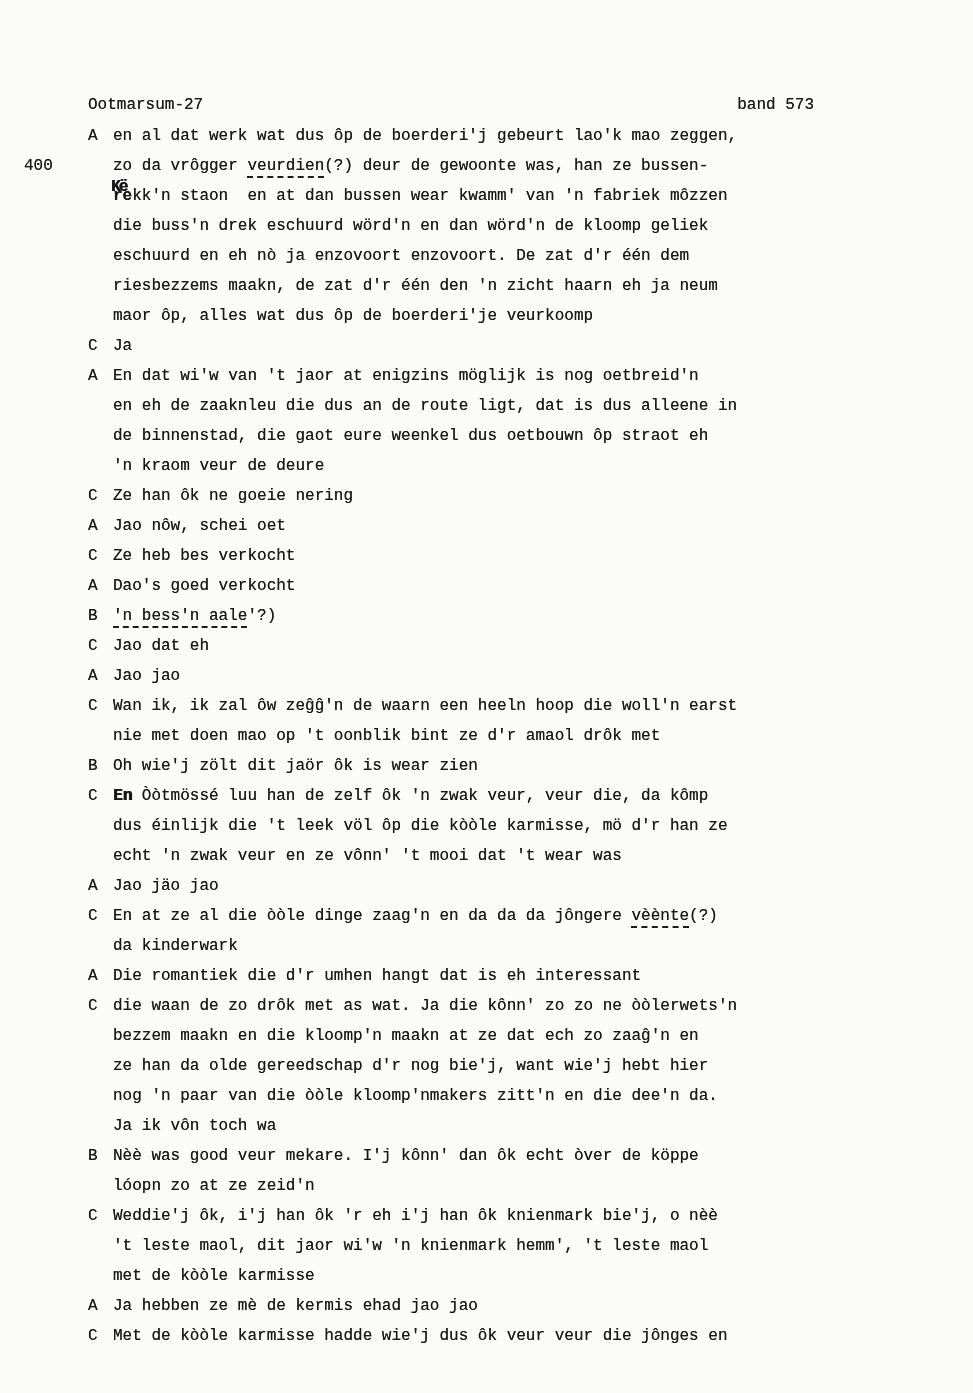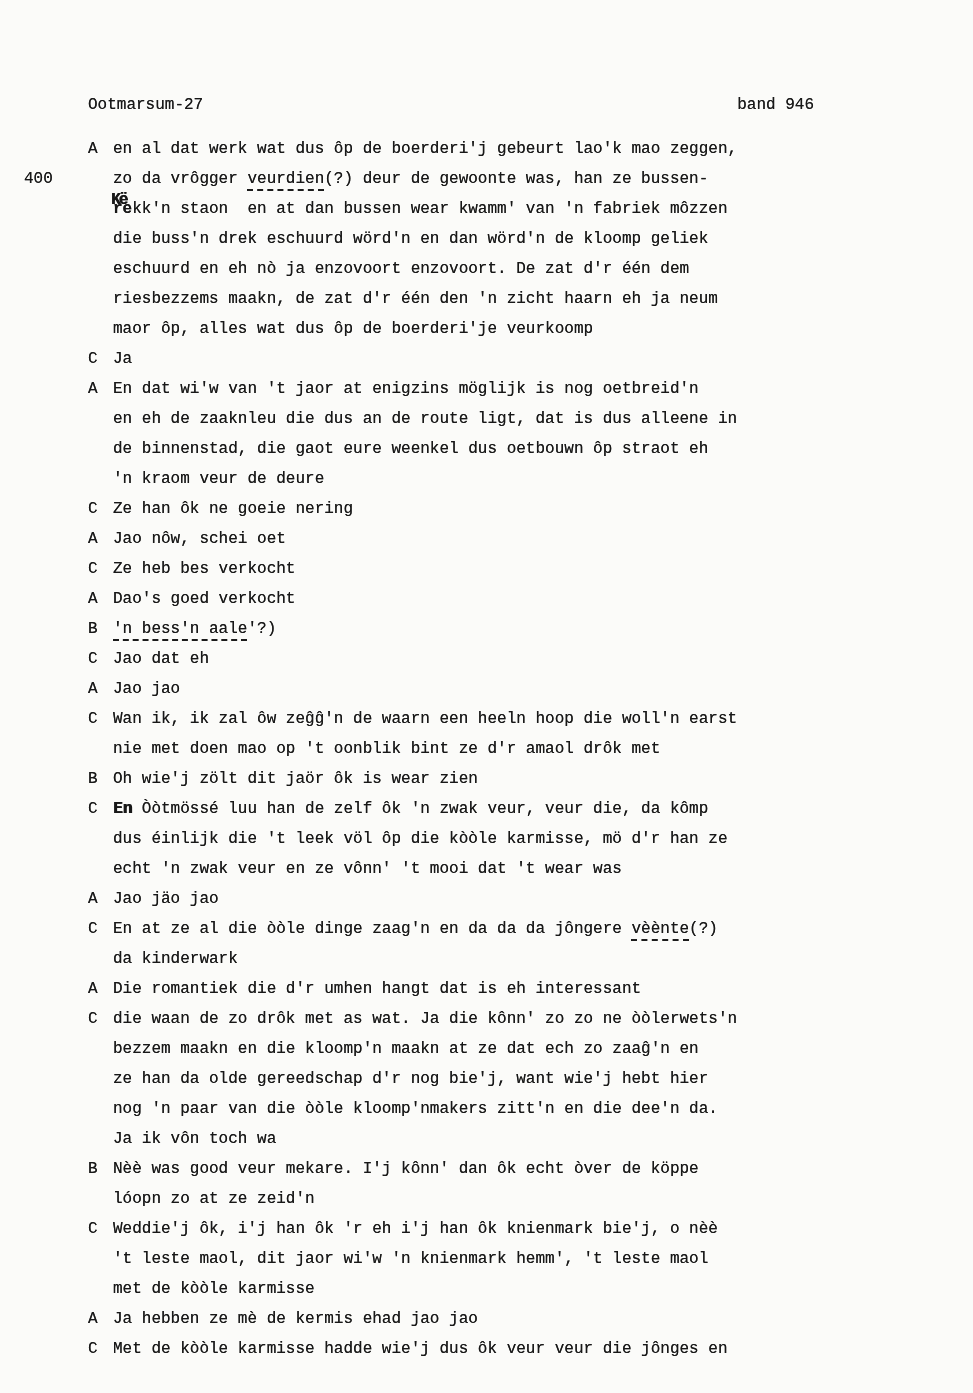--- a/index.html
+++ b/index.html
@@ -13,21 +13,21 @@
     font-size:16px;
     line-height:30px;
     overflow:hidden;
     text-shadow:0 0 .6px rgba(25,25,25,.8);
   }
   .header{
     position:absolute;top:90px;left:88px;width:726px;
     display:flex;justify-content:space-between;
   }
   .transcript{
-    position:absolute;top:134px;left:88px;width:870px;
+    position:absolute;top:121px;left:88px;width:870px;
     white-space:pre-wrap;
   }
   .line{position:relative;min-height:30px;}
   .speaker{display:inline-block;width:25px;}
   .margin-num{position:absolute;left:-64px;top:0;text-align:center;}
   .u{border-bottom:2.5px dashed #1c1c1c;padding-bottom:1px;}
   .b{font-weight:700;text-shadow:.8px 0 0 currentColor;}
   .ovwrap{position:relative;display:inline-block;font-weight:700;}
   .ovwrap .over{
     position:absolute;left:-2px;top:-9px;
@@ -35,16 +35,16 @@
     text-shadow:.6px 0 0 currentColor;
     text-align:right;
   }
 </style>
 </head>
 <body>
 
 <div class="page">
   <div class="header">
     <span>Ootmarsum-27</span>
-    <span>band 946</span>
+    <span>band 573</span>
   </div>
   <div class="transcript"><div class="line"><span class="speaker">A</span><span class="text"><span>en al dat werk wat dus ôp de boerderi'j gebeurt lao'k mao zeggen,</span></span></div><div class="line"><span class="margin-num">400</span><span class="speaker"></span><span class="text"><span>zo da vrôgger </span><span class="u">veurdien</span><span>(?) deur de gewoonte was, han ze bussen-</span></span></div><div class="line"><span class="speaker"></span><span class="text"><span class="ovwrap"><span>re</span><span class="over">Kë</span></span><span>kk'n staon  en at dan bussen wear kwamm' van 'n fabriek môzzen</span></span></div><div class="line"><span class="speaker"></span><span class="text"><span>die buss'n drek eschuurd wörd'n en dan wörd'n de kloomp geliek</span></span></div><div class="line"><span class="speaker"></span><span class="text"><span>eschuurd en eh nò ja enzovoort enzovoort. De zat d'r één dem</span></span></div><div class="line"><span class="speaker"></span><span class="text"><span>riesbezzems maakn, de zat d'r één den 'n zicht haarn eh ja neum</span></span></div><div class="line"><span class="speaker"></span><span class="text"><span>maor ôp, alles wat dus ôp de boerderi'je veurkoomp</span></span></div><div class="line"><span class="speaker">C</span><span class="text"><span>Ja</span></span></div><div class="line"><span class="speaker">A</span><span class="text"><span>En dat wi'w van 't jaor at enigzins möglijk is nog oetbreid'n</span></span></div><div class="line"><span class="speaker"></span><span class="text"><span>en eh de zaaknleu die dus an de route ligt, dat is dus alleene in</span></span></div><div class="line"><span class="speaker"></span><span class="text"><span>de binnenstad, die gaot eure weenkel dus oetbouwn ôp straot eh</span></span></div><div class="line"><span class="speaker"></span><span class="text"><span>'n kraom veur de deure</span></span></div><div class="line"><span class="speaker">C</span><span class="text"><span>Ze han ôk ne goeie nering</span></span></div><div class="line"><span class="speaker">A</span><span class="text"><span>Jao nôw, schei oet</span></span></div><div class="line"><span class="speaker">C</span><span class="text"><span>Ze heb bes verkocht</span></span></div><div class="line"><span class="speaker">A</span><span class="text"><span>Dao's goed verkocht</span></span></div><div class="line"><span class="speaker">B</span><span class="text"><span class="u">'n bess'n aale</span><span>'?)</span></span></div><div class="line"><span class="speaker">C</span><span class="text"><span>Jao dat eh</span></span></div><div class="line"><span class="speaker">A</span><span class="text"><span>Jao jao</span></span></div><div class="line"><span class="speaker">C</span><span class="text"><span>Wan ik, ik zal ôw zeĝĝ'n de waarn een heeln hoop die woll'n earst</span></span></div><div class="line"><span class="speaker"></span><span class="text"><span>nie met doen mao op 't oonblik bint ze d'r amaol drôk met</span></span></div><div class="line"><span class="speaker">B</span><span class="text"><span>Oh wie'j zölt dit jaör ôk is wear zien</span></span></div><div class="line"><span class="speaker">C</span><span class="text"><span class="b">En</span><span> Òòtmössé luu han de zelf ôk 'n zwak veur, veur die, da kômp</span></span></div><div class="line"><span class="speaker"></span><span class="text"><span>dus éinlijk die 't leek völ ôp die kòòle karmisse, mö d'r han ze</span></span></div><div class="line"><span class="speaker"></span><span class="text"><span>echt 'n zwak veur en ze vônn' 't mooi dat 't wear was</span></span></div><div class="line"><span class="speaker">A</span><span class="text"><span>Jao jäo jao</span></span></div><div class="line"><span class="speaker">C</span><span class="text"><span>En at ze al die òòle dinge zaag'n en da da da jôngere </span><span class="u">vèènte</span><span>(?)</span></span></div><div class="line"><span class="speaker"></span><span class="text"><span>da kinderwark</span></span></div><div class="line"><span class="speaker">A</span><span class="text"><span>Die romantiek die d'r umhen hangt dat is eh interessant</span></span></div><div class="line"><span class="speaker">C</span><span class="text"><span>die waan de zo drôk met as wat. Ja die kônn' zo zo ne òòlerwets'n</span></span></div><div class="line"><span class="speaker"></span><span class="text"><span>bezzem maakn en die kloomp'n maakn at ze dat ech zo zaaĝ'n en</span></span></div><div class="line"><span class="speaker"></span><span class="text"><span>ze han da olde gereedschap d'r nog bie'j, want wie'j hebt hier</span></span></div><div class="line"><span class="speaker"></span><span class="text"><span>nog 'n paar van die òòle kloomp'nmakers zitt'n en die dee'n da.</span></span></div><div class="line"><span class="speaker"></span><span class="text"><span>Ja ik vôn toch wa</span></span></div><div class="line"><span class="speaker">B</span><span class="text"><span>Nèè was good veur mekare. I'j kônn' dan ôk echt òver de köppe</span></span></div><div class="line"><span class="speaker"></span><span class="text"><span>lóopn zo at ze zeid'n</span></span></div><div class="line"><span class="speaker">C</span><span class="text"><span>Weddie'j ôk, i'j han ôk 'r eh i'j han ôk knienmark bie'j, o nèè</span></span></div><div class="line"><span class="speaker"></span><span class="text"><span>'t leste maol, dit jaor wi'w 'n knienmark hemm', 't leste maol</span></span></div><div class="line"><span class="speaker"></span><span class="text"><span>met de kòòle karmisse</span></span></div><div class="line"><span class="speaker">A</span><span class="text"><span>Ja hebben ze mè de kermis ehad jao jao</span></span></div><div class="line"><span class="speaker">C</span><span class="text"><span>Met de kòòle karmisse hadde wie'j dus ôk veur veur die jônges en</span></span></div></div>
 </div>
 
 </body></html>

